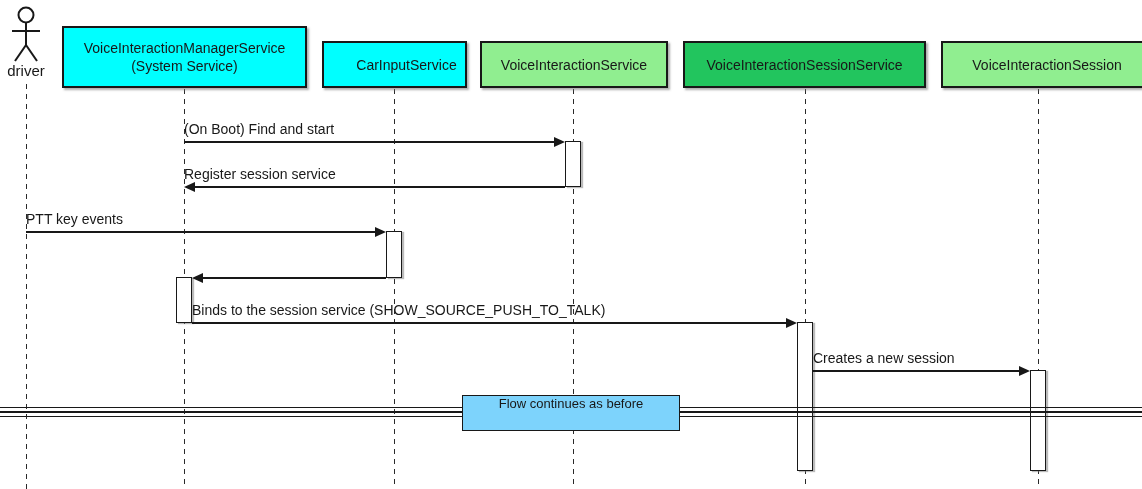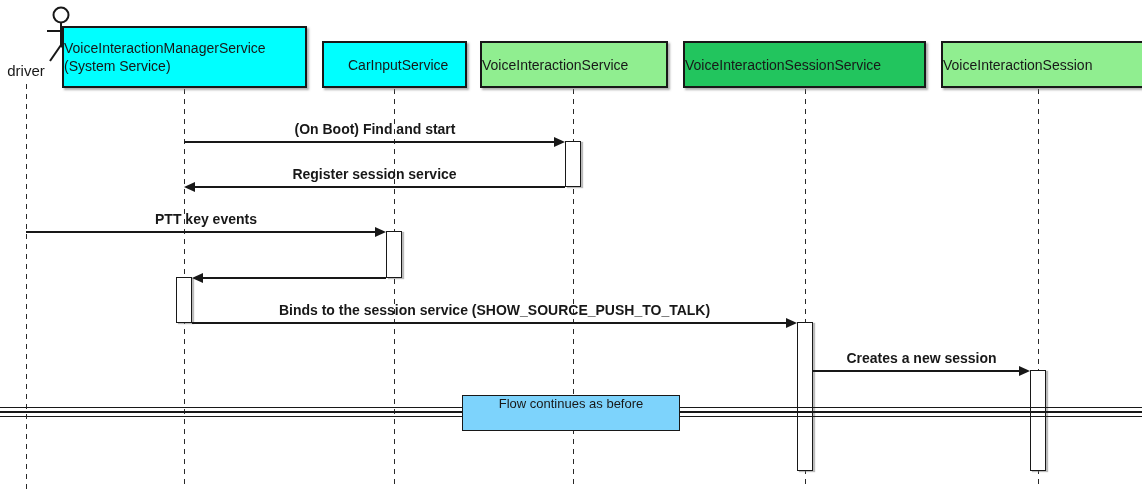--- a/index.html
+++ b/index.html
@@ -18,43 +18,41 @@
     background: repeating-linear-gradient(to bottom, #2a2a2a 0 5px, transparent 5px 10px);
     z-index: 1;
   }
   .participant {
     position: absolute;
     box-sizing: border-box;
     border: 2px solid #181818;
     box-shadow: 2px 2px 2px rgba(120,120,120,0.6);
     display: flex;
     flex-direction: column;
-    align-items: flex-start;
+    align-items: center;
     justify-content: center;
     font-size: 14px;
     line-height: 18px;
     text-align: center;
     z-index: 4;
   }
   .activation {
     position: absolute;
     box-sizing: border-box;
     width: 16px;
     background: #ffffff;
     border: 1.5px solid #181818;
     box-shadow: 2px 1px 1px rgba(120,120,120,0.5);
     z-index: 2;
   }
   .msg-label {
     position: absolute;
     font-size: 14px;
-    text-align: center;
     white-space: nowrap;
     z-index: 3;
-    font-weight: bold;
   }
   .msg-line {
     position: absolute;
     height: 1.5px;
     background: #181818;
     z-index: 3;
   }
   .head-right {
     position: absolute;
     width: 0; height: 0;
@@ -102,21 +100,21 @@
 
 <div class="canvas">
 
   <div class="lifeline" style="left:26px; top:84px; height:405px;"></div>
   <div class="lifeline" style="left:184px; top:89px; height:400px;"></div>
   <div class="lifeline" style="left:394px; top:89px; height:400px;"></div>
   <div class="lifeline" style="left:573px; top:89px; height:400px;"></div>
   <div class="lifeline" style="left:805px; top:89px; height:400px;"></div>
   <div class="lifeline" style="left:1038px; top:89px; height:400px;"></div>
 
-  <div class="actor-wrap" style="left:0; top:5px; width:52px; height:78px;padding-left:35px;">
+  <div class="actor-wrap" style="left:0; top:5px; width:52px; height:78px;">
     <svg width="52" height="58" viewBox="0 0 52 58">
       <circle cx="26" cy="10" r="7.5" fill="#ffffff" stroke="#181818" stroke-width="2"></circle>
       <line x1="26" y1="18" x2="26" y2="40" stroke="#181818" stroke-width="2"></line>
       <line x1="12" y1="26" x2="40" y2="26" stroke="#181818" stroke-width="2"></line>
       <line x1="26" y1="40" x2="15" y2="56" stroke="#181818" stroke-width="2"></line>
       <line x1="26" y1="40" x2="37" y2="56" stroke="#181818" stroke-width="2"></line>
     </svg>
     <div class="actor-label" style="left:0; top:57px; width:52px;">driver</div>
   </div>
 

